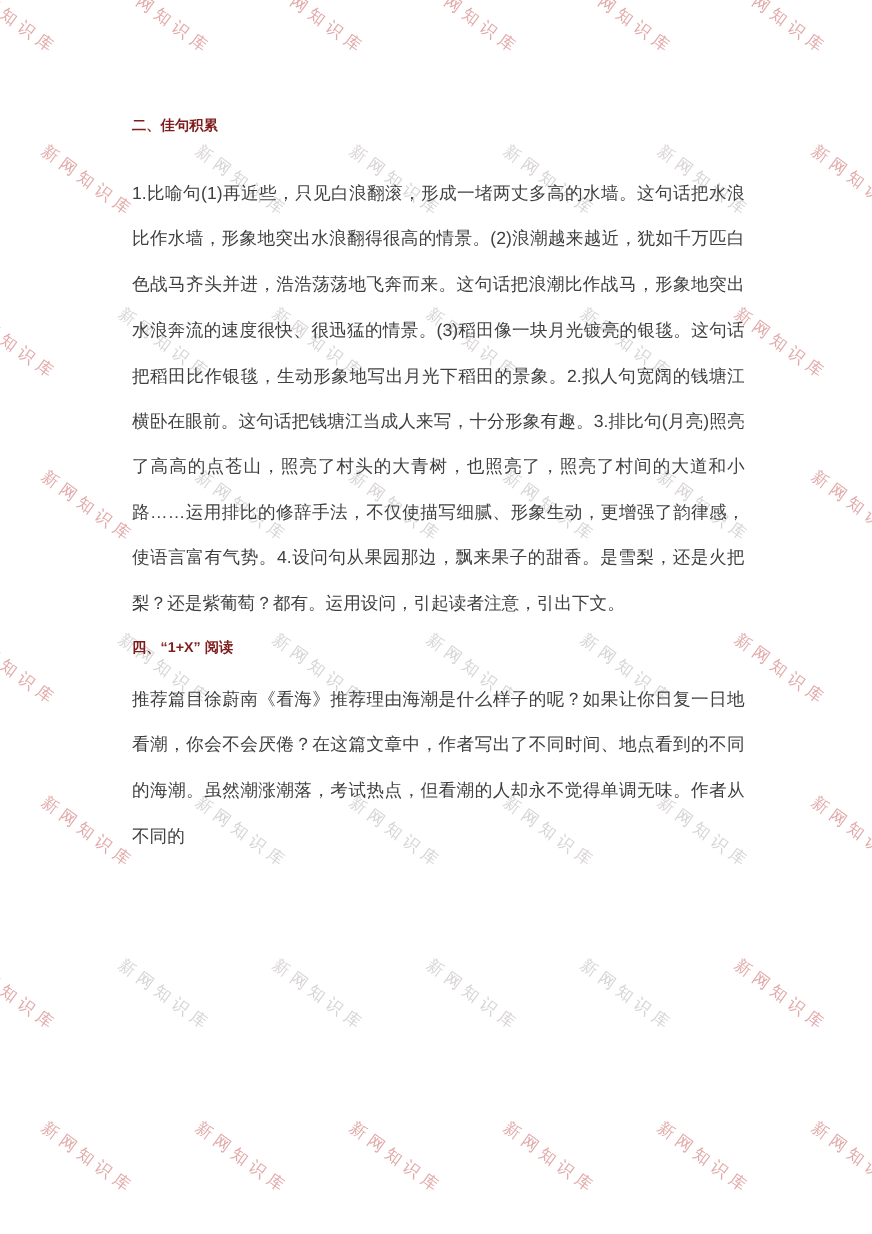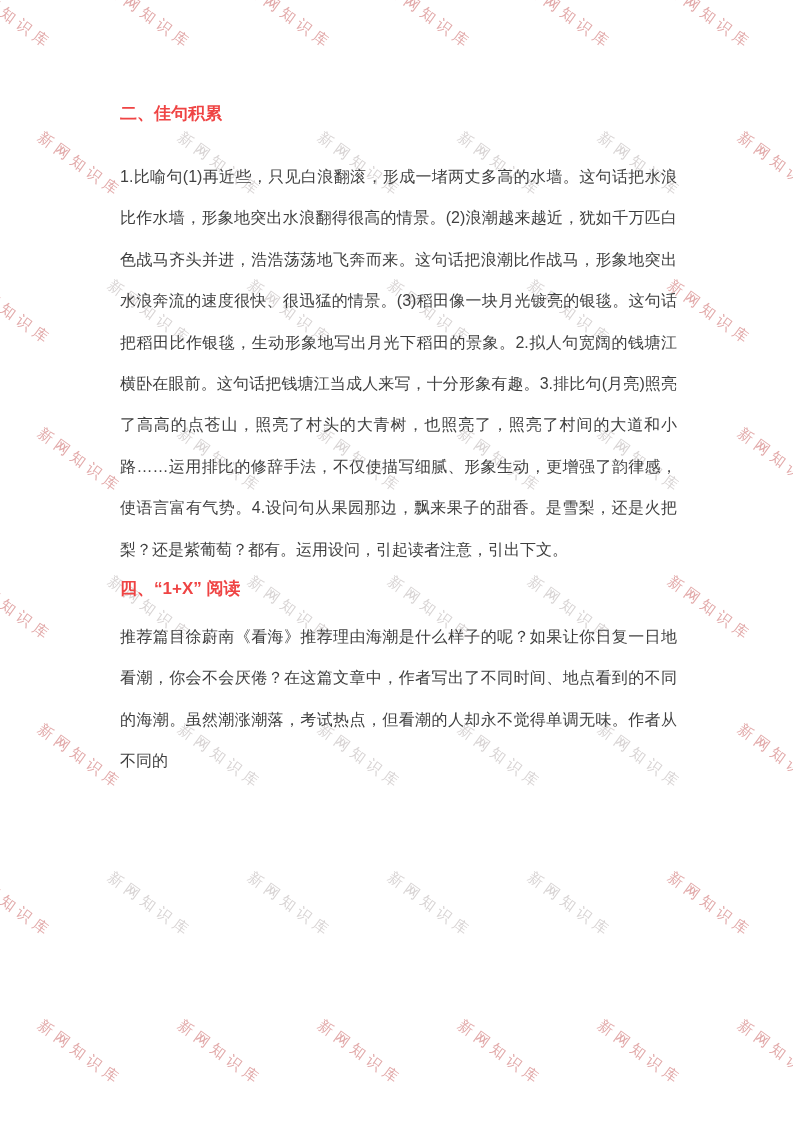--- a/index.html
+++ b/index.html
@@ -35,24 +35,24 @@
   .content {
     position: absolute;
     left: 120px;
     top: 0;
     width: 557px;
     padding-top: 101px;
     z-index: 1;
     color: #3f3f3f;
   }
   .content h2 {
-    font-size: 17px;
+    font-size: 13px;
     line-height: 26px;
     font-weight: 700;
-    color: #ef4444;
+    color: #7f1d1d;
     margin: 0;
   }
   .content h2.s2 { margin: 0 0 29px 0; }
   .content h2.s3 { margin: 1px 0 11px 0; }
   .content h2.s4 { margin: 6px 0 14px 0; }
   .content p {
     font-size: 16px;
     line-height: 41.4px;
     text-align: justify;
     margin: 0;

